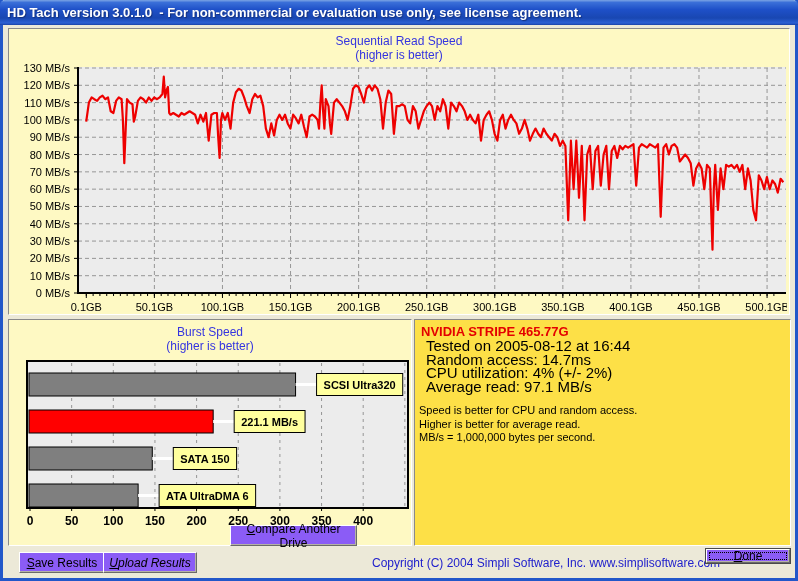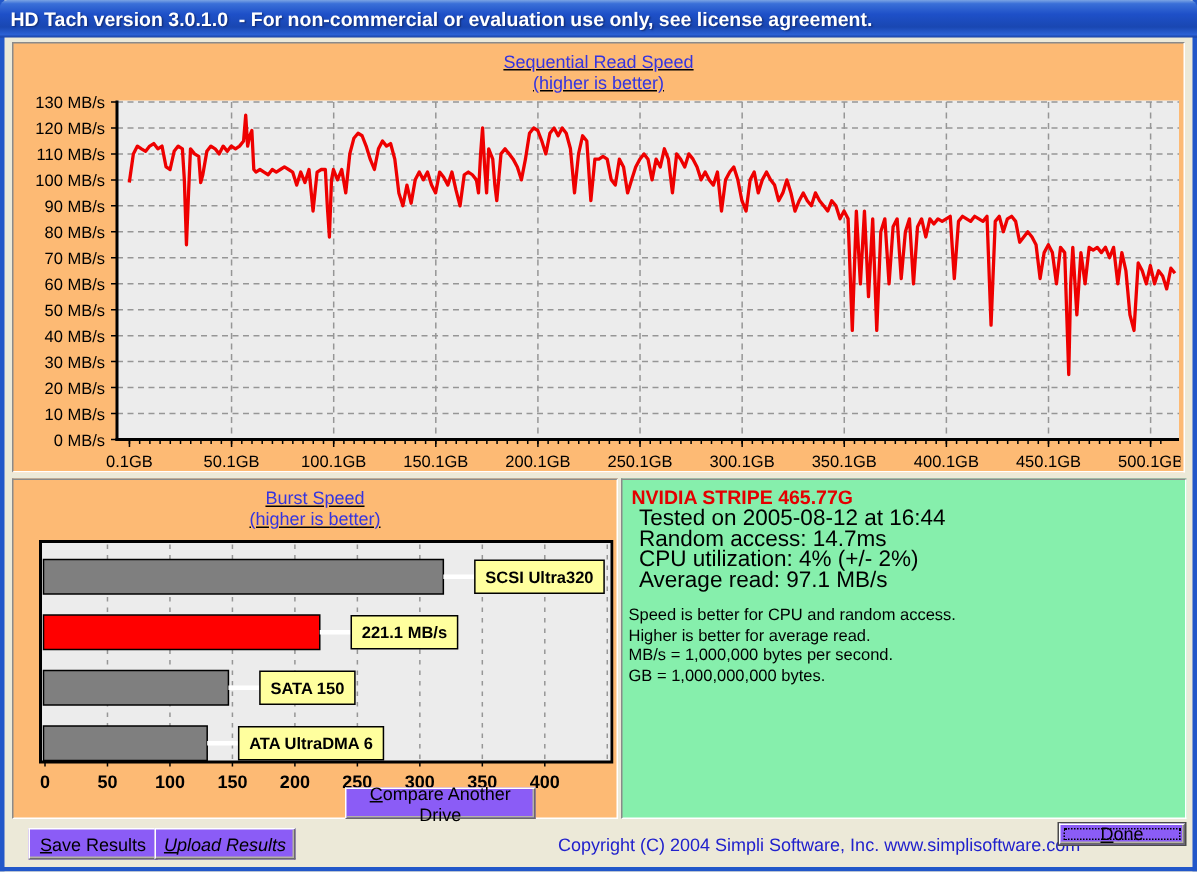--- a/index.html
+++ b/index.html
@@ -26,30 +26,29 @@
     padding-left: 7px;
     z-index: 60;
   }
   .titlebar span {
     color: #fff; font-weight: bold; font-size: 13px;
     text-shadow: 1px 1px 1px #14307c;
     white-space: pre;
   }
   .panel {
     position: absolute;
-    background: #fdba74;
+    background: #fef9c3;
     border: 1px solid;
     border-color: #8a8a8a #ffffff #ffffff #8a8a8a;
-    text-decoration: underline;
   }
   .seq-panel  { left: 8px;   top: 28px;  width: 782px; height: 287px; }
   .burst-panel{ left: 8px;   top: 319px; width: 404px; height: 227px; }
   .info-panel {
     left: 414px; top: 319px; width: 377px; height: 227px;
-    position: absolute; background: #86efac;
+    position: absolute; background: #fde047;
     border: 1px solid; border-color: #8a8a8a #ffffff #ffffff #8a8a8a;
     overflow: hidden;
   }
   .chart-title, .chart-subtitle {
     text-align: center; color: #3434e0; font-size: 12px; line-height: 14px;
   }
   .chart-title { padding-top: 5px; }
   svg { display: block; }
   svg text { font-family: "Liberation Sans", sans-serif; }
   #seq-svg   { position: absolute; left: 2px; top: 28px; }
@@ -335,21 +334,20 @@
 <div class="info-panel">
   <div class="drive-name">NVIDIA STRIPE 465.77G</div>
   <div class="info-line">Tested on 2005-08-12 at 16:44</div>
   <div class="info-line">Random access: 14.7ms</div>
   <div class="info-line">CPU utilization: 4% (+/- 2%)</div>
   <div class="info-line">Average read: 97.1 MB/s</div>
   <div class="notes">
     <div class="note-line">Speed is better for CPU and random access.</div>
     <div class="note-line">Higher is better for average read.</div>
     <div class="note-line">MB/s = 1,000,000 bytes per second.</div>
-    <div class="note-line">GB = 1,000,000,000 bytes.</div>
   </div>
 </div>
 
 <button class="btn btn-save">
   <span><span class="key">S</span><span>ave Results</span></span>
 </button>
 <button class="btn btn-upload">
   <span><span class="key">U</span><span>pload Results</span></span>
 </button>
 <button class="btn btn-compare">

